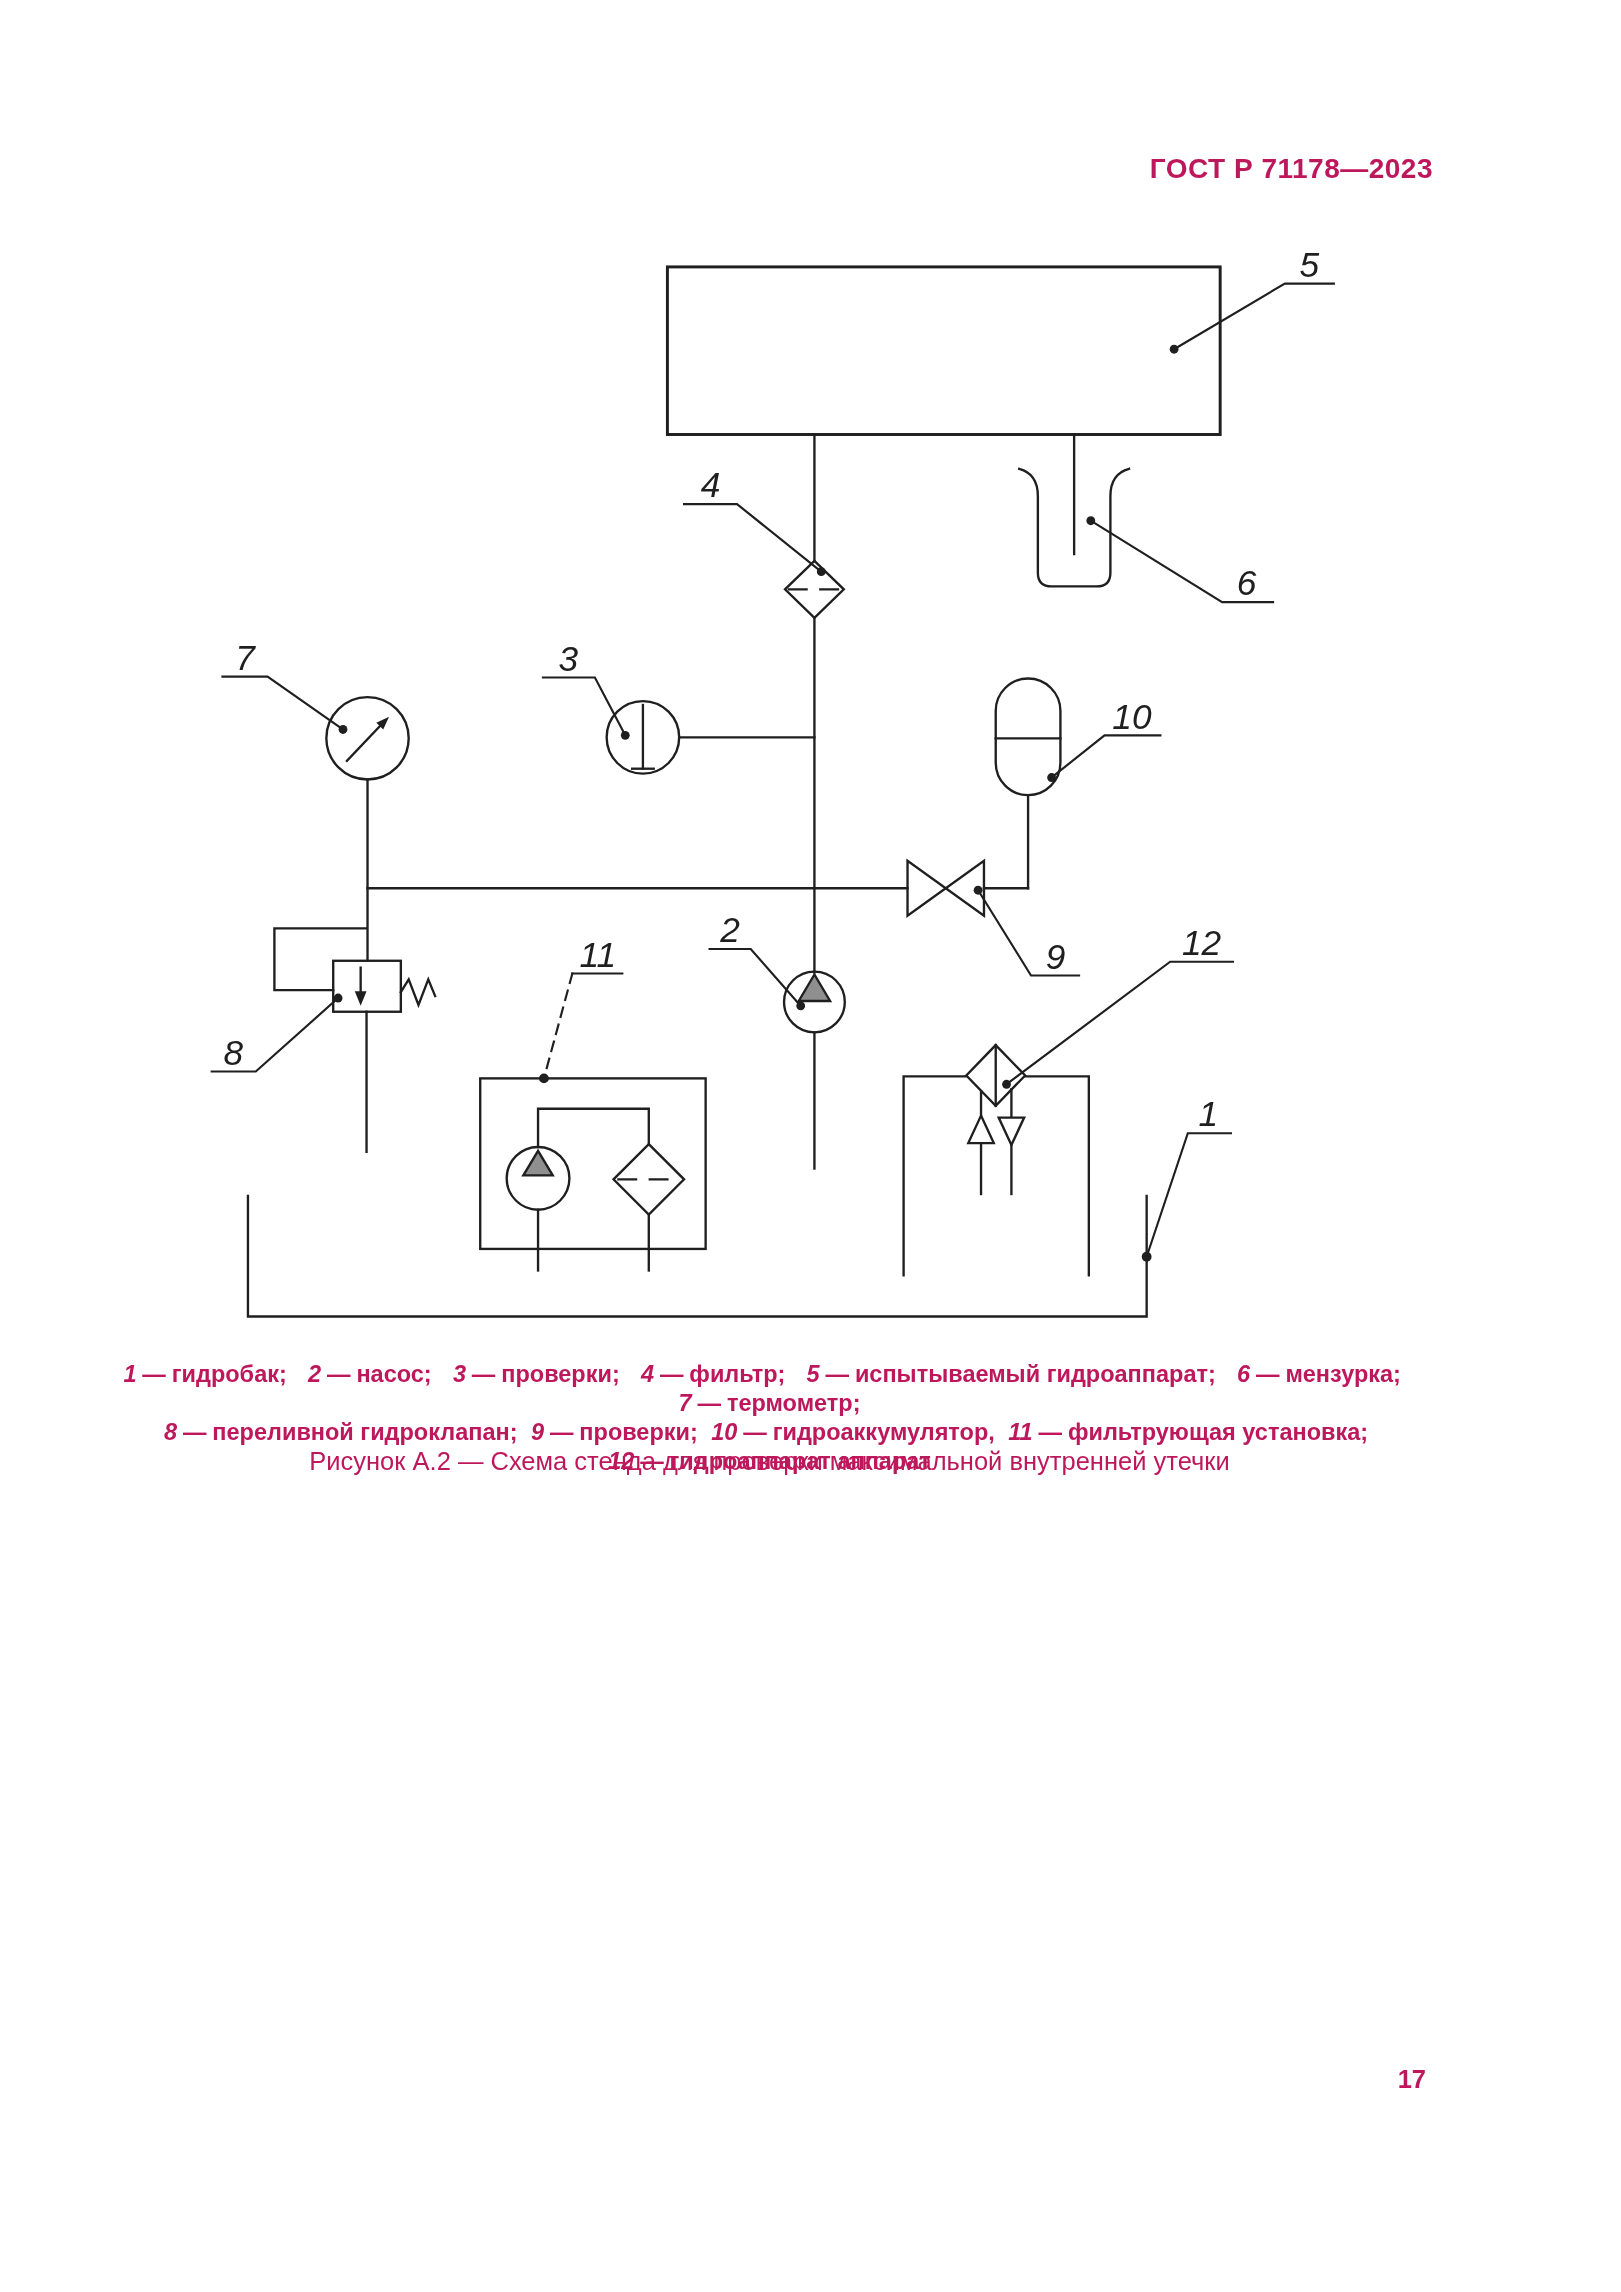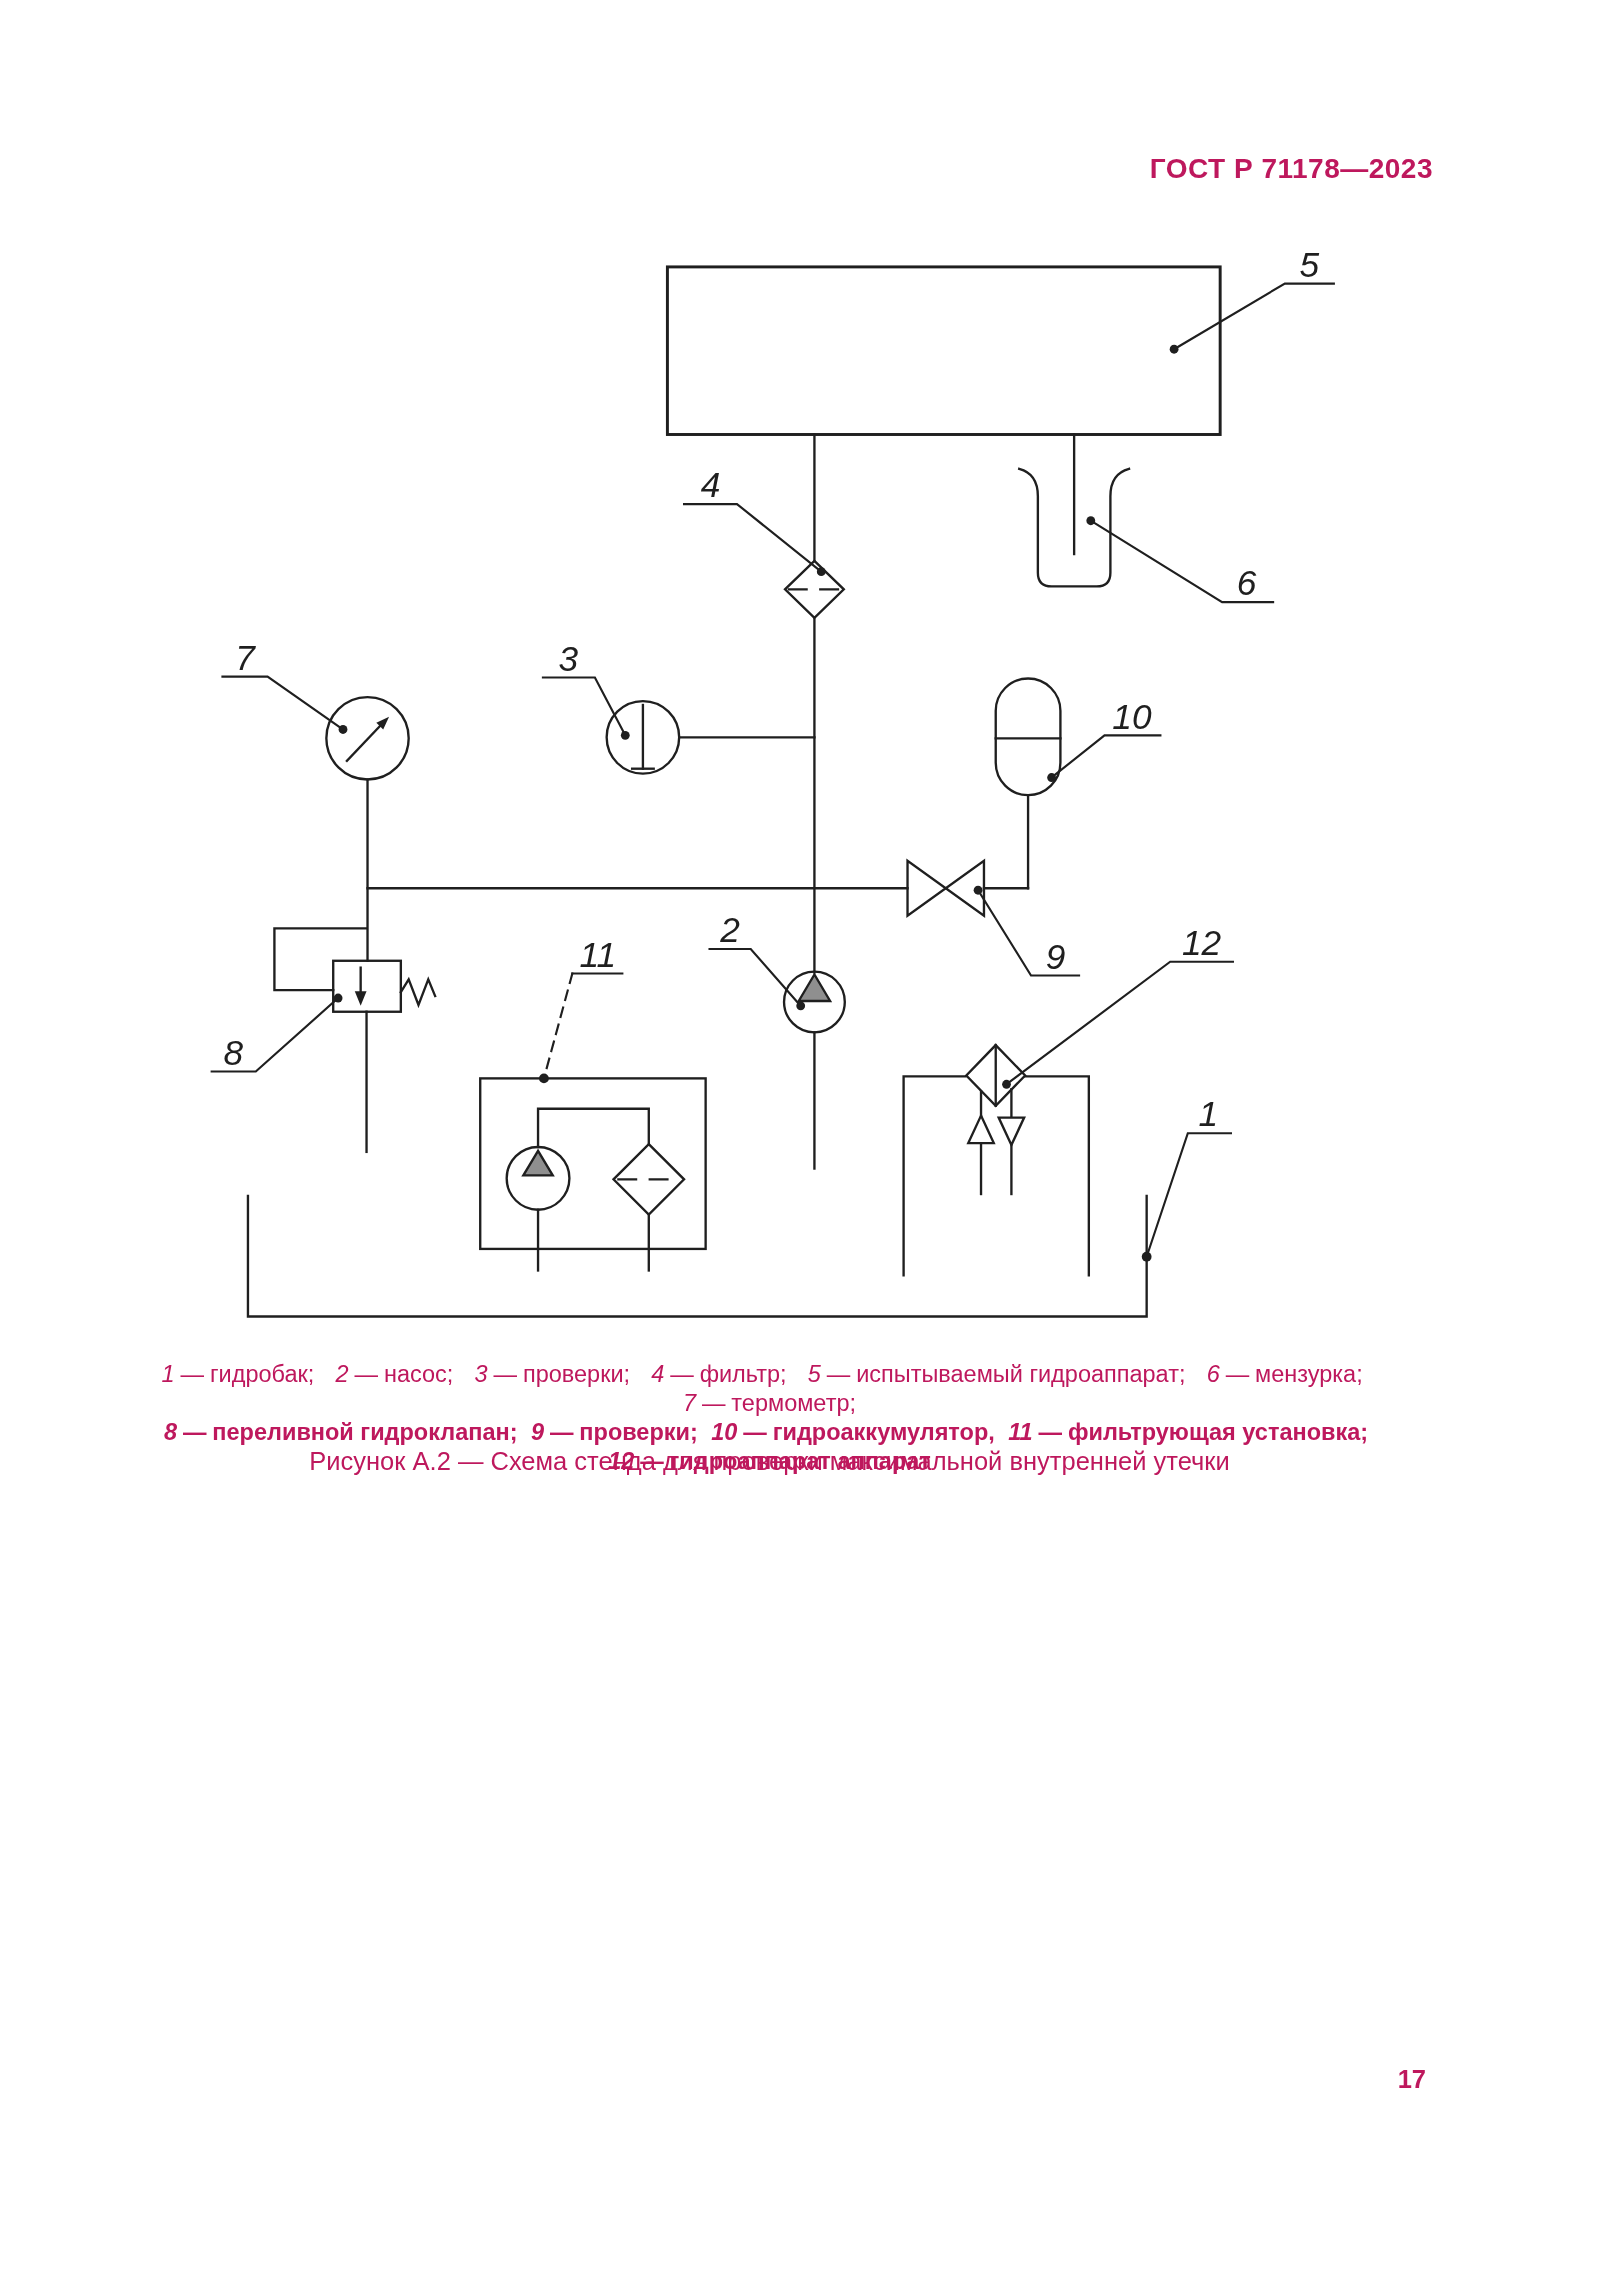--- a/index.html
+++ b/index.html
@@ -14,21 +14,21 @@
   svg.diagram{position:absolute;left:0;top:0;}
   svg.diagram text{
     font-family:"Liberation Sans",sans-serif;font-style:italic;font-size:36px;fill:#1f1f1f;
   }
   .legend{
     position:absolute;left:103px;top:1360px;width:1333px;text-align:center;
     font-size:23.5px;line-height:29px;
   }
   .legend .row{margin:0;}
   .legend .li{white-space:nowrap;}
-  .legend .row1 .li{margin-right:14.7px;}
+  .legend .row1 .li{margin-right:14.7px;font-weight:bold;}
   .legend .row2 .li{margin-right:6.9px;font-weight:bold;}
   .legend .li:last-child{margin-right:0;}
   .legend i{font-style:italic;}
   .legend .dash{margin:0 5.9px;}
   .caption{
     position:absolute;left:103px;top:1447px;width:1333px;text-align:center;font-size:25.5px;
   }
   .pagenum{position:absolute;top:2065px;right:195px;font-size:25.5px;font-weight:bold;}
 </style>
 </head>

